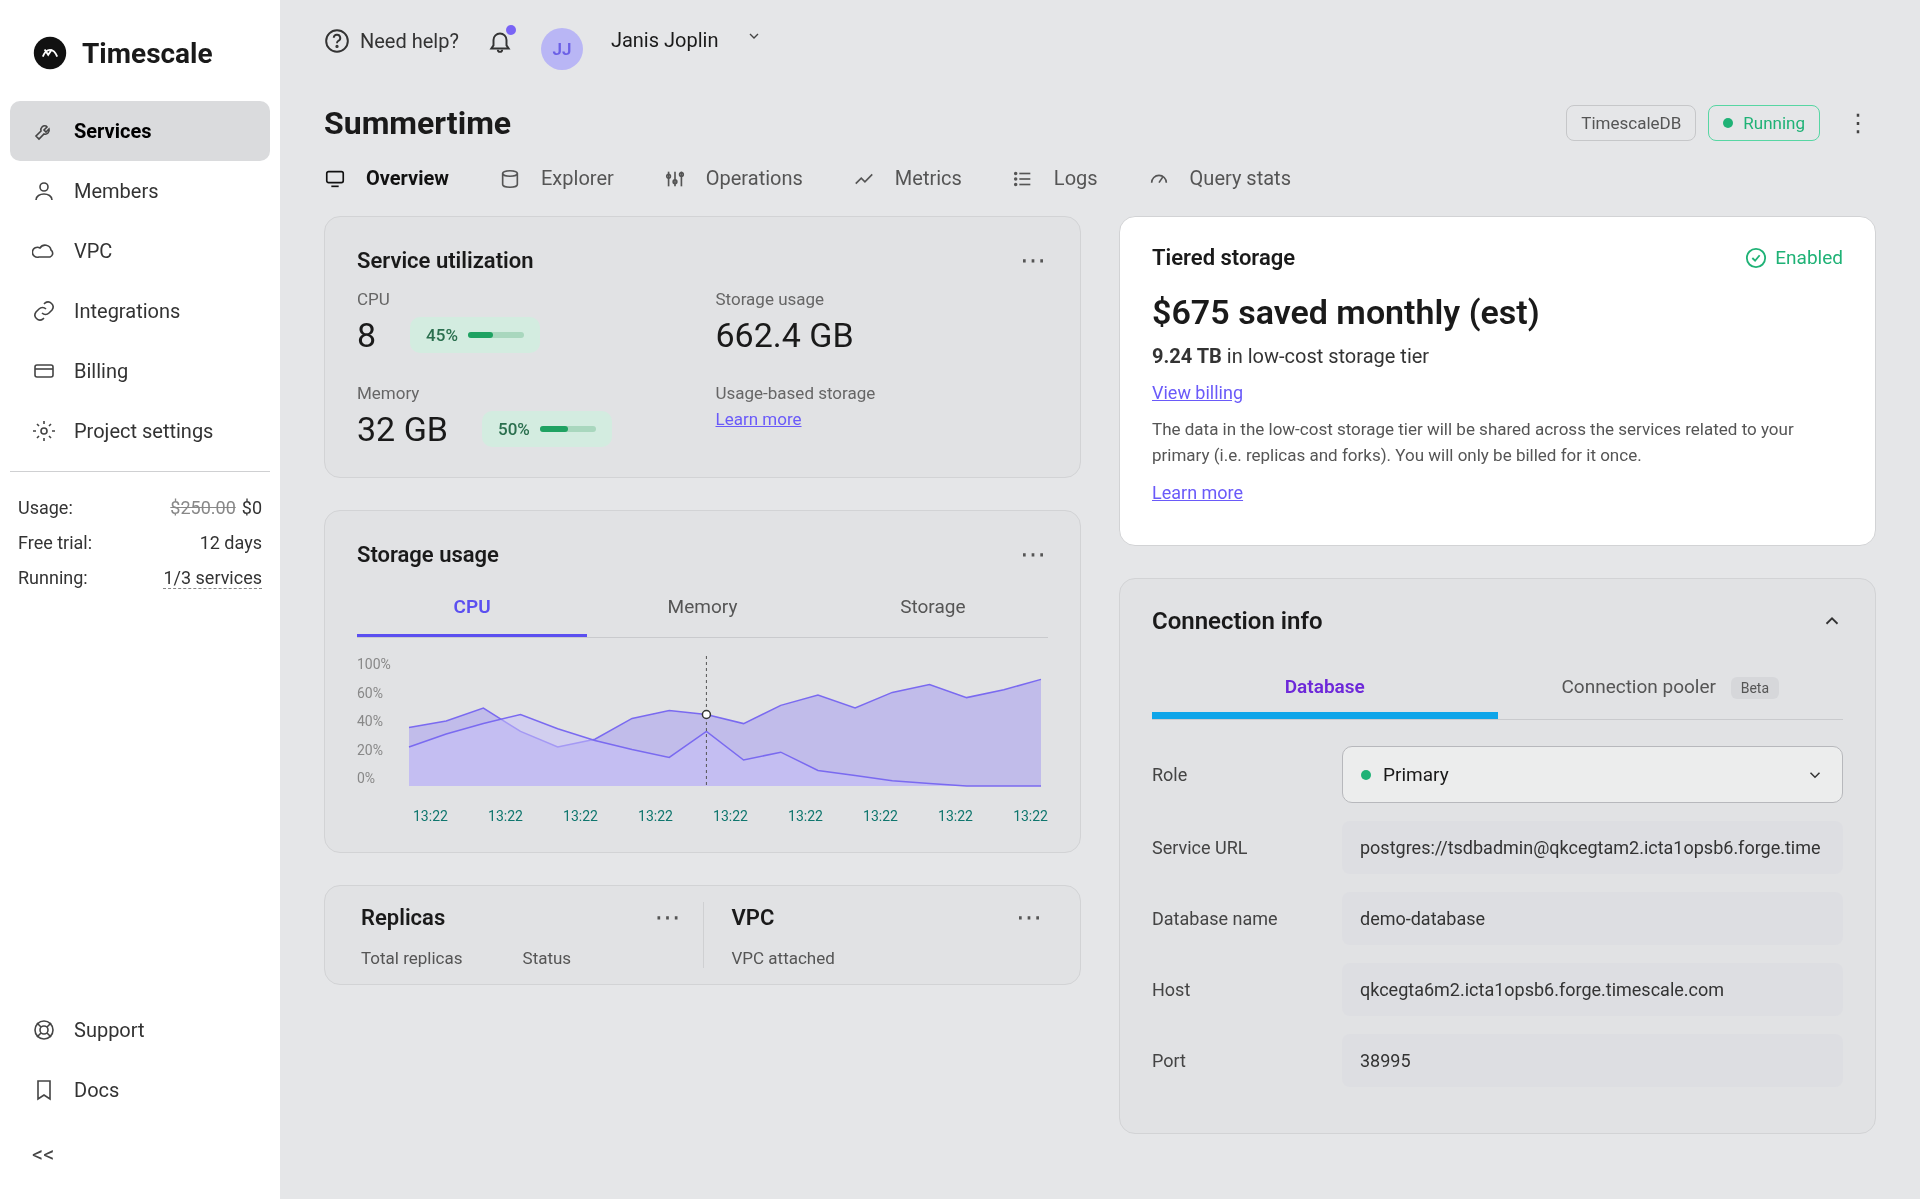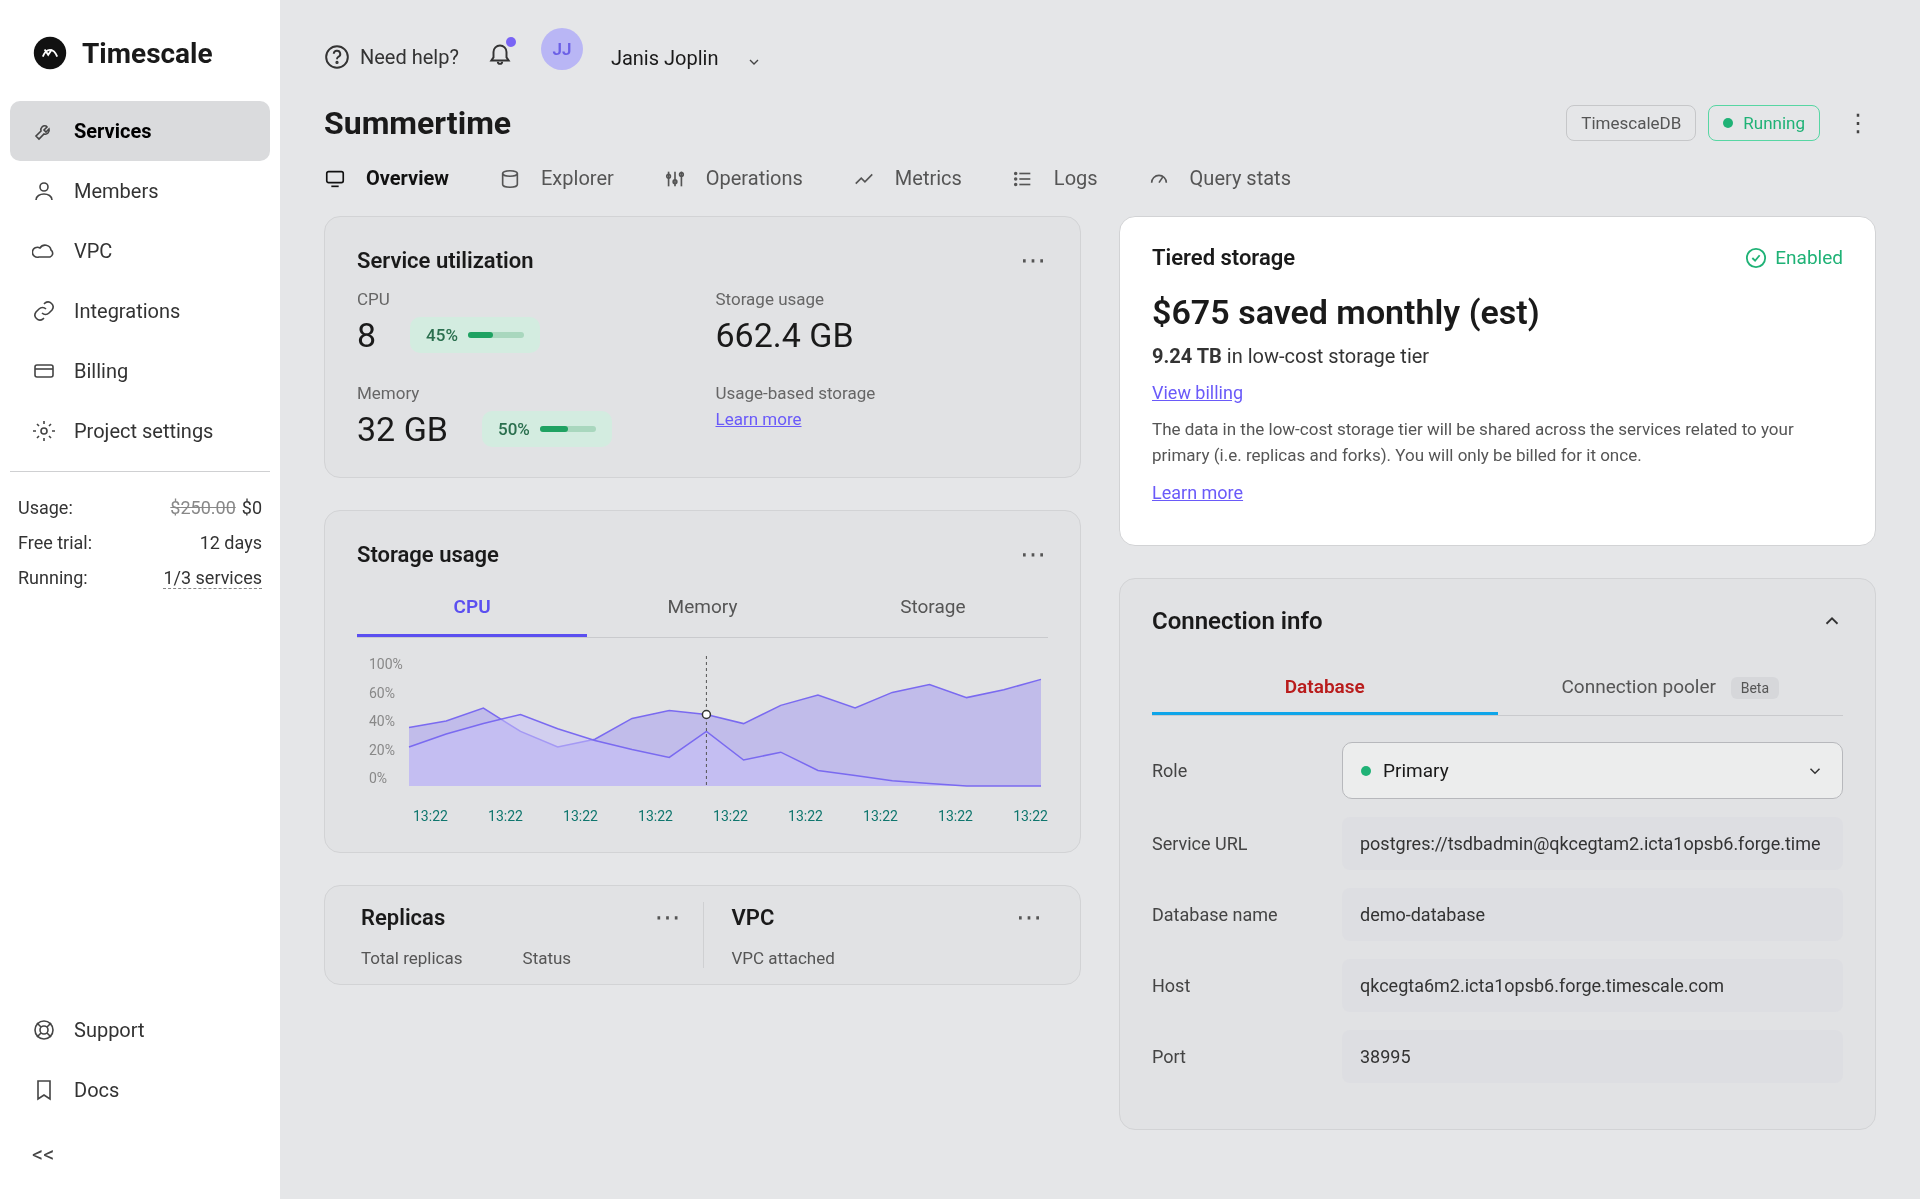--- a/index.html
+++ b/index.html
@@ -26,21 +26,21 @@
 .sidebar-bottom { }
 .collapse-btn { padding: 22px; font-size: 22px; color: #444; cursor: pointer; }
 
 
 .main { flex: 1; display: flex; flex-direction: column; overflow: hidden; }
 
 .topbar { display: flex; align-items: center; justify-content: space-between; padding: 28px 44px 14px 44px; }
 .proj { }
 .proj-label { font-size: 14px; letter-spacing: 1px; color: #7a7a7a; font-weight: 600; }
 .proj-name { font-size: 22px; color: #333; display: flex; align-items: center; gap: 30px; margin-top: 4px; }
-.top-actions { display: flex; align-items: flex-end; gap: 28px; }
+.top-actions { display: flex; align-items: flex-start; gap: 28px; }
 .help { display: flex; align-items: center; gap: 10px; font-size: 20px; color: #333; }
 .bell { position: relative; }
 .bell-dot { position: absolute; top: -3px; right: -3px; width: 10px; height: 10px; background: #7964f5; border-radius: 50%; }
 .avatar { width: 42px; height: 42px; border-radius: 50%; background: #b9b6f5; color: #6b5fe6; display: flex; align-items: center; justify-content: center; font-weight: 600; font-size: 17px; }
 .user-name { font-size: 20px; }
 .chev { width: 16px; height: 16px; }
 .icon24 { width: 26px; height: 26px; stroke: #333; fill: none; stroke-width: 1.8; }
 
 
 .page-head { display: flex; align-items: center; justify-content: space-between; padding: 20px 44px 10px 44px; }
@@ -84,29 +84,29 @@
 .ts-sub { font-size: 20px; color: #333; }
 .ts-sub b { font-weight: 700; }
 .ts-link { color: #6a5af9; text-decoration: underline; font-size: 18px; display: inline-block; margin: 14px 0; }
 .ts-desc { font-size: 17px; color: #555; line-height: 1.5; }
 
 
 .chart-tabs { display: flex; border-bottom: 1px solid #c9cacd; margin-bottom: 18px; }
 .chart-tab { flex: 1; text-align: center; padding: 12px 0 16px 0; font-size: 19px; color: #555; cursor:pointer; }
 .chart-tab.active { color: #5b4ff0; font-weight: 600; border-bottom: 3px solid #5b4ff0; }
 .chart-wrap { position: relative; }
-.y-ticks { position: absolute; left: 12px; top: 0; font-size: 14px; color: #888; display:flex; flex-direction: column; justify-content: space-between; height: 130px; }
+.y-ticks { position: absolute; left: 0; top: 0; font-size: 14px; color: #888; display:flex; flex-direction: column; justify-content: space-between; height: 130px; }
 .chart-svg { margin-left: 48px; }
 .x-ticks { display: flex; justify-content: space-between; margin-left: 56px; margin-top: 8px; font-size: 14px; color: #0f766e; }
 
 
 .conn-title { font-size: 24px; font-weight: 600; }
 .conn-tabs { display: flex; border-bottom: 1px solid #c9cacd; margin: 26px 0; }
 .conn-tab { flex: 1; text-align: center; padding: 14px 0; font-size: 19px; color: #555; cursor:pointer; }
-.conn-tab.active { color: #b91c1c; font-weight: 600; border-bottom: 3px solid #0ea5e9; }
+.conn-tab.active { color: #6d28d9; font-weight: 600; border-bottom: 7px solid #0ea5e9; }
 .beta { background: #d6d7da; border-radius: 6px; padding: 3px 10px; font-size: 14px; margin-left: 10px; }
 .field-row { display: grid; grid-template-columns: 180px 1fr; align-items: center; gap: 10px; margin-bottom: 18px; }
 .field-label { font-size: 18px; color: #444; }
 .field-val { background: #dddee2; border-radius: 8px; padding: 16px 18px; font-size: 18px; color: #333; font-family: inherit; border: none; overflow: hidden; white-space: nowrap; text-overflow: ellipsis; }
 .role-select { border: 1px solid #b7b8bc; background: #eceded; border-radius: 10px; padding: 16px 18px; display: flex; align-items: center; justify-content: space-between; font-size: 19px; }
 .role-select .left { display:flex; align-items:center; gap:12px; }
 .dot-sm { width:10px; height:10px; border-radius:50%; background:#1fb276; }
 
 
 .row2 { display: grid; grid-template-columns: 1fr 1fr; gap: 0; padding:16px; }

